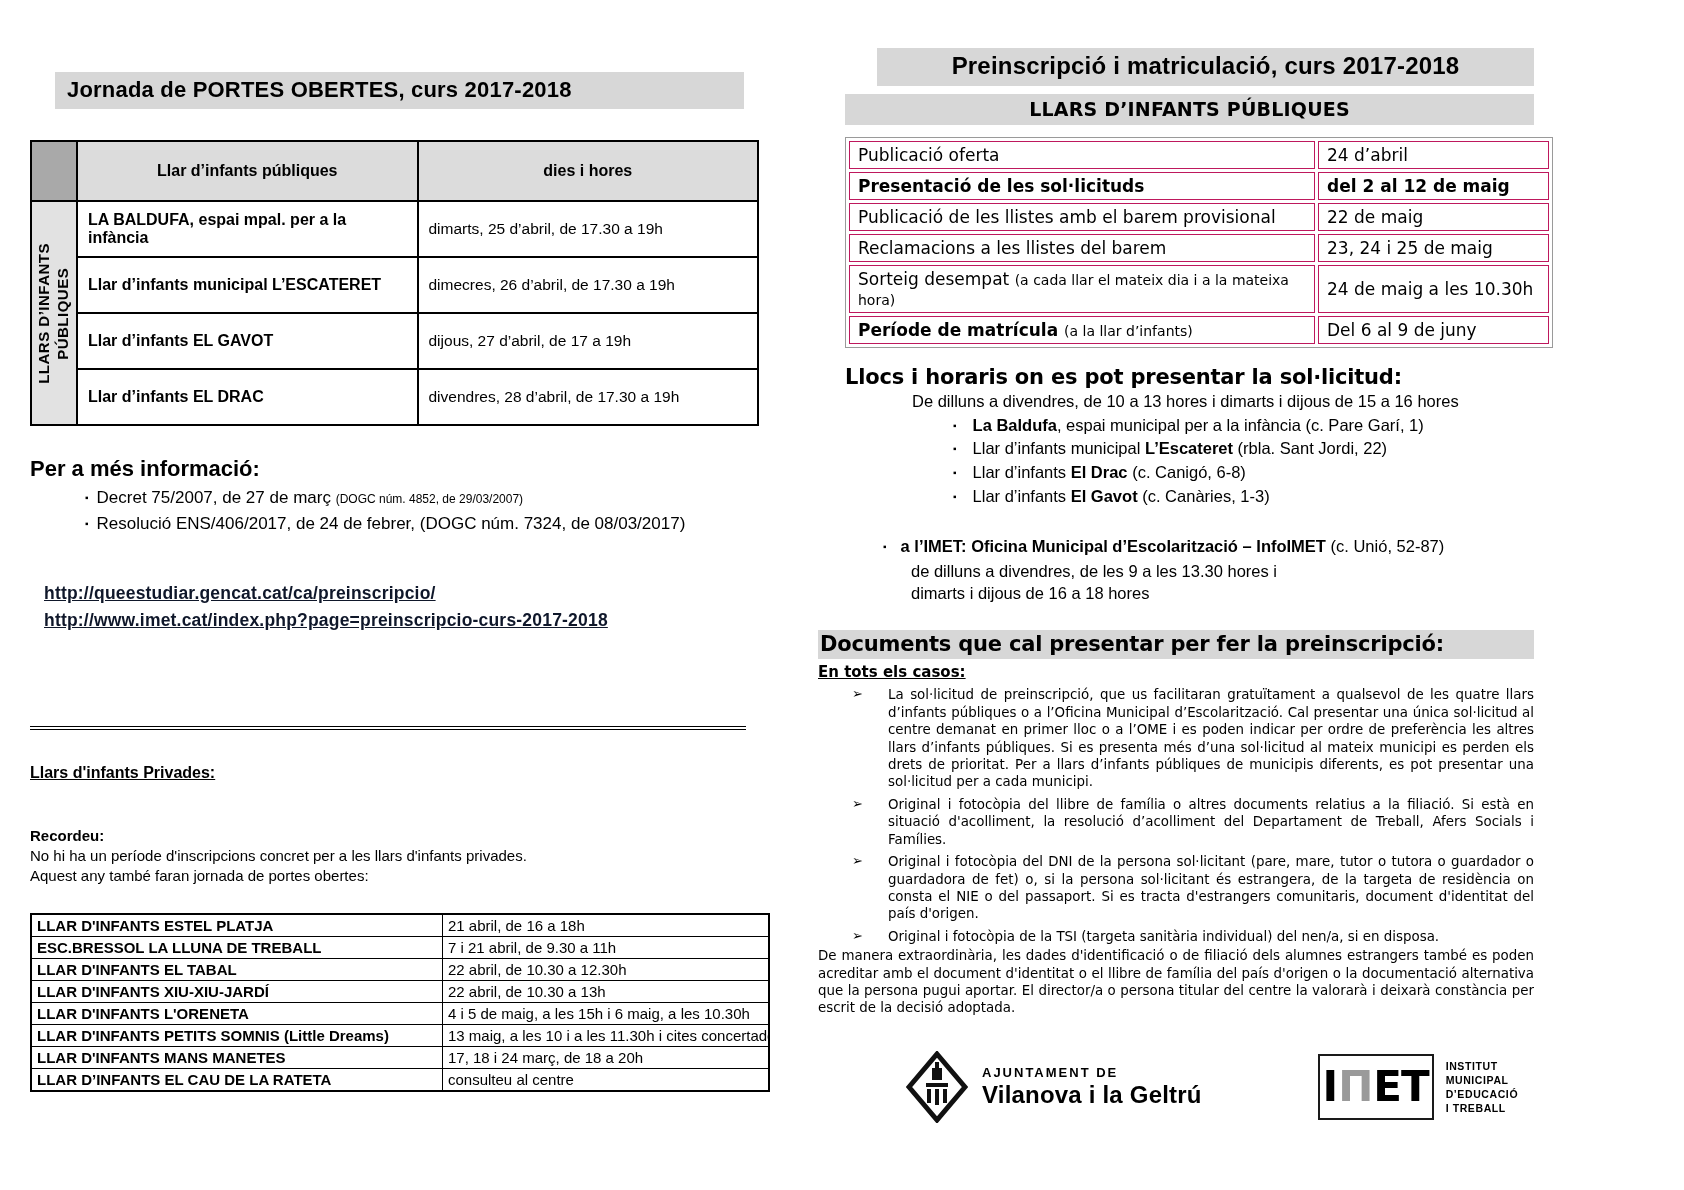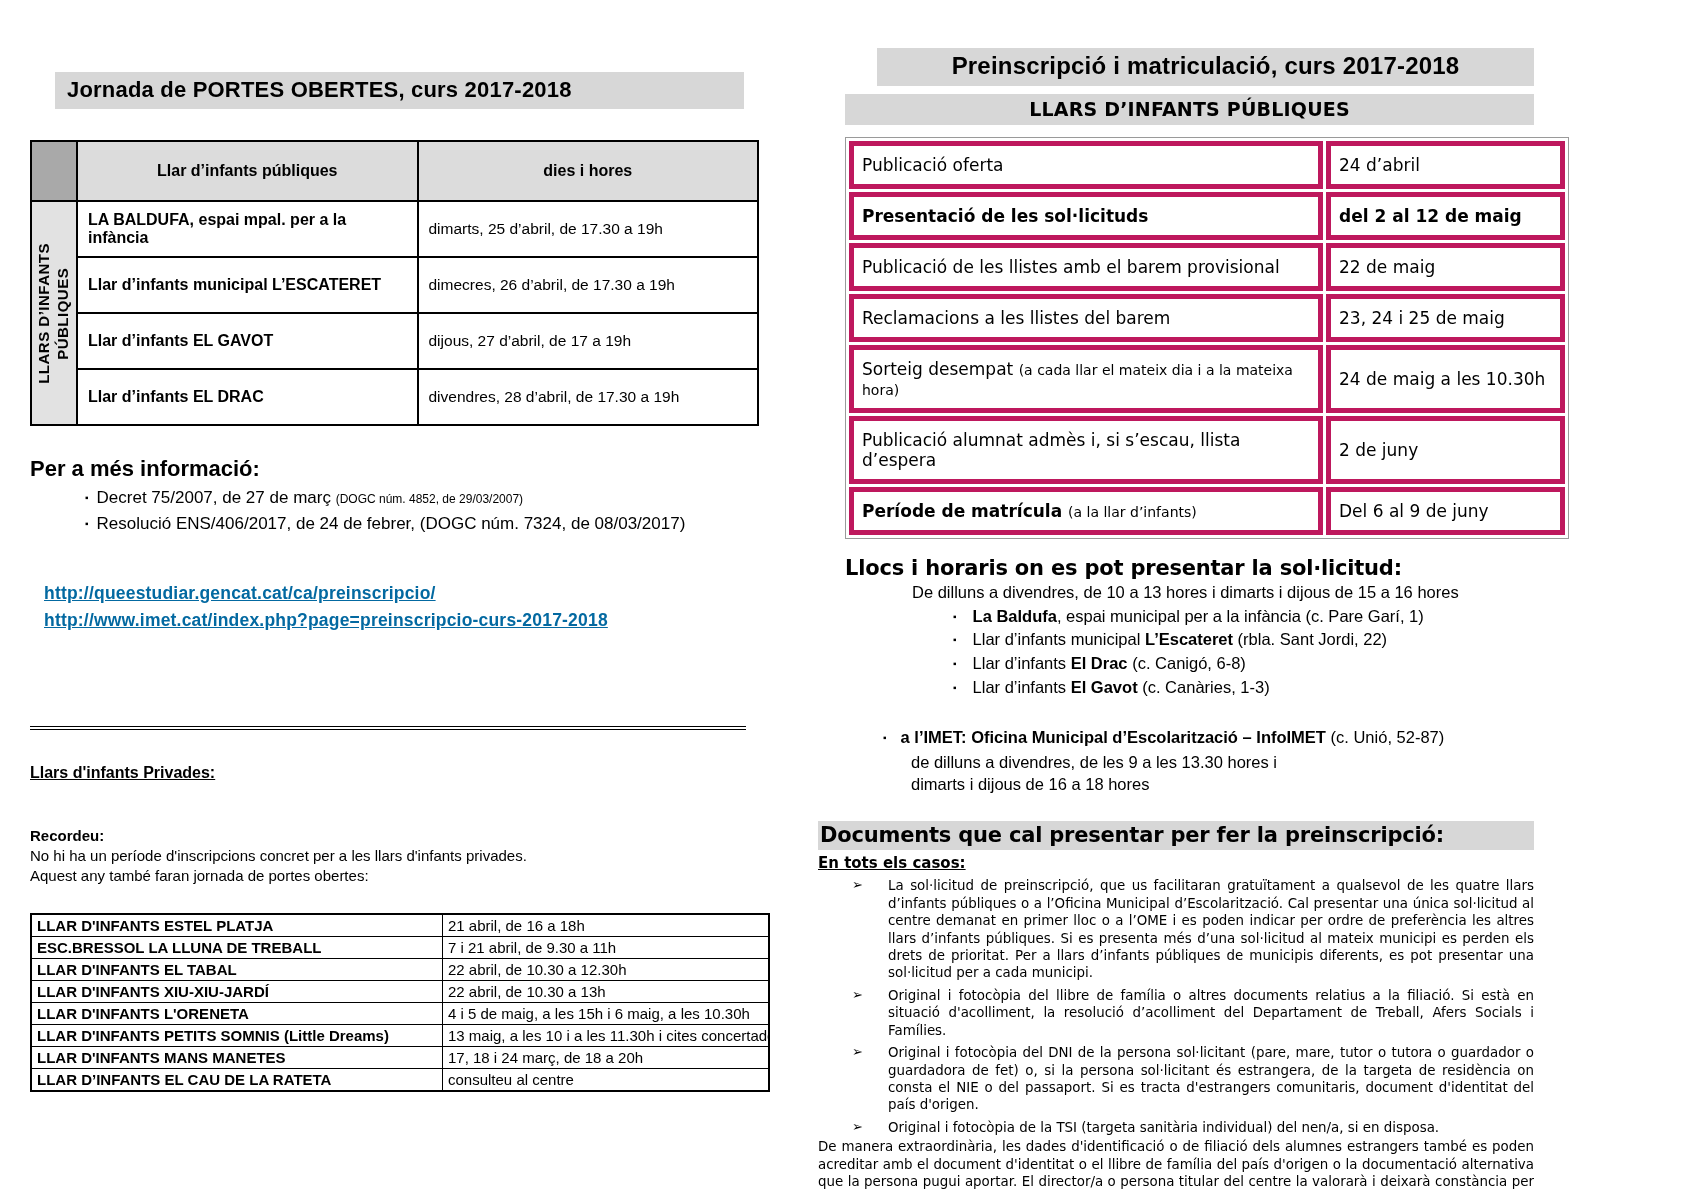--- a/index.html
+++ b/index.html
@@ -19,21 +19,21 @@
         font-weight:bold;font-size:15px;line-height:1.25;letter-spacing:.5px;white-space:pre-line;}
   .pub-name{font-weight:bold;font-size:16px;padding:0 10px;height:54px;width:382px;}
   .pub-time{font-size:15.5px;padding:0 10px;width:303px;}
 
   .h-more{margin-top:30px;font-size:22px;font-weight:bold;}
   .mi-item{margin:6px 0 0 55px;font-size:17px;}
   .mi-item .sq{font-size:10px;vertical-align:2px;margin-right:8px;}
   .mi-small{font-size:12px;}
 
   .links{margin:46px 0 0 14px;line-height:1.55;}
-  .links a{display:block;color:#0369a1;font-weight:bold;font-size:17.5px;
+  .links a{display:block;color:#0f172a;font-weight:bold;font-size:17.5px;
            text-decoration:underline;letter-spacing:.2px;}
 
   .divider{margin-top:92px;width:716px;border-top:4px double #000;}
 
   .private-heading{margin-top:34px;font-size:16px;font-weight:bold;text-decoration:underline;}
   .remember{margin-top:44px;font-size:15px;line-height:1.32;}
   .remember-label{font-weight:bold;}
 
   table.priv-table{margin-top:27px;border-collapse:collapse;width:729px;table-layout:fixed;padding-left:12px;}
   table.priv-table td{border:1px solid #000;font-size:15px;padding:1px 5px;height:19px;
@@ -45,21 +45,21 @@
   
   .col-right{position:absolute;left:818px;top:48px;width:716px;}
   .r-indent{margin-left:27px;width:689px;}
   .r-title{background:#d7d7d7;text-align:center;font-size:24px;font-weight:bold;
            padding:4px 0 6px 0;letter-spacing:.2px;margin-left:32px;}
   .r-subtitle{background:#d7d7d7;text-align:center;font-size:19px;font-weight:bold;
               margin-top:8px;padding:4px 0 5px 0;
               font-family:"DejaVu Sans",sans-serif;letter-spacing:.2px;}
   table.sched{margin-top:12px;border-collapse:separate;border-spacing:3px;width:689px;
               border:1px solid #9a9a9a;font-family:"DejaVu Sans",sans-serif;table-layout:fixed;}
-  table.sched td{border:5px solid #be185d;font-size:17px;padding:9px 8px;vertical-align:middle;}
+  table.sched td{border:1px solid #be185d;font-size:17px;padding:3px 8px;vertical-align:middle;}
   .sched-label{width:448px;}
   .sched-date{width:213px;}
   .cell-bold{font-weight:bold;}
   .lbl-small{font-size:14px;}
 
   .llocs-heading{margin-top:17px;font-family:"DejaVu Sans",sans-serif;
                  font-size:21px;font-weight:bold;letter-spacing:-.2px;}
   .pl{font-size:16.5px;line-height:1.25;}
   .pl-b1{margin:14px 0 0 42px;}
   .pl .sq{font-size:10px;vertical-align:2px;margin-right:14px;}
@@ -219,24 +219,20 @@
         </tr>
         <tr>
           <td class="sched-label">Reclamacions a les llistes del barem</td>
           <td class="sched-date">23, 24 i 25 de maig</td>
         </tr>
         <tr>
           <td class="sched-label"><span>Sorteig desempat </span><span class="lbl-small">(a cada llar el mateix dia i a la mateixa hora)</span></td>
           <td class="sched-date">24 de maig a les 10.30h</td>
         </tr>
         <tr>
-          <td class="sched-label">Publicació alumnat admès i, si s’escau, llista d’espera</td>
-          <td class="sched-date">2 de juny</td>
-        </tr>
-        <tr>
           <td class="sched-label"><span class="cell-bold">Període de matrícula </span><span class="lbl-small">(a la llar d’infants)</span></td>
           <td class="sched-date">Del 6 al 9 de juny</td>
         </tr>
       </tbody>
         </table>
 
       <div class="llocs-heading">Llocs i horaris on es pot presentar la sol·licitud:</div>
 
       <div class="pl pl-sub">De dilluns a divendres, de 10 a 13 hores i dimarts i dijous de 15 a 16 hores</div>
 

